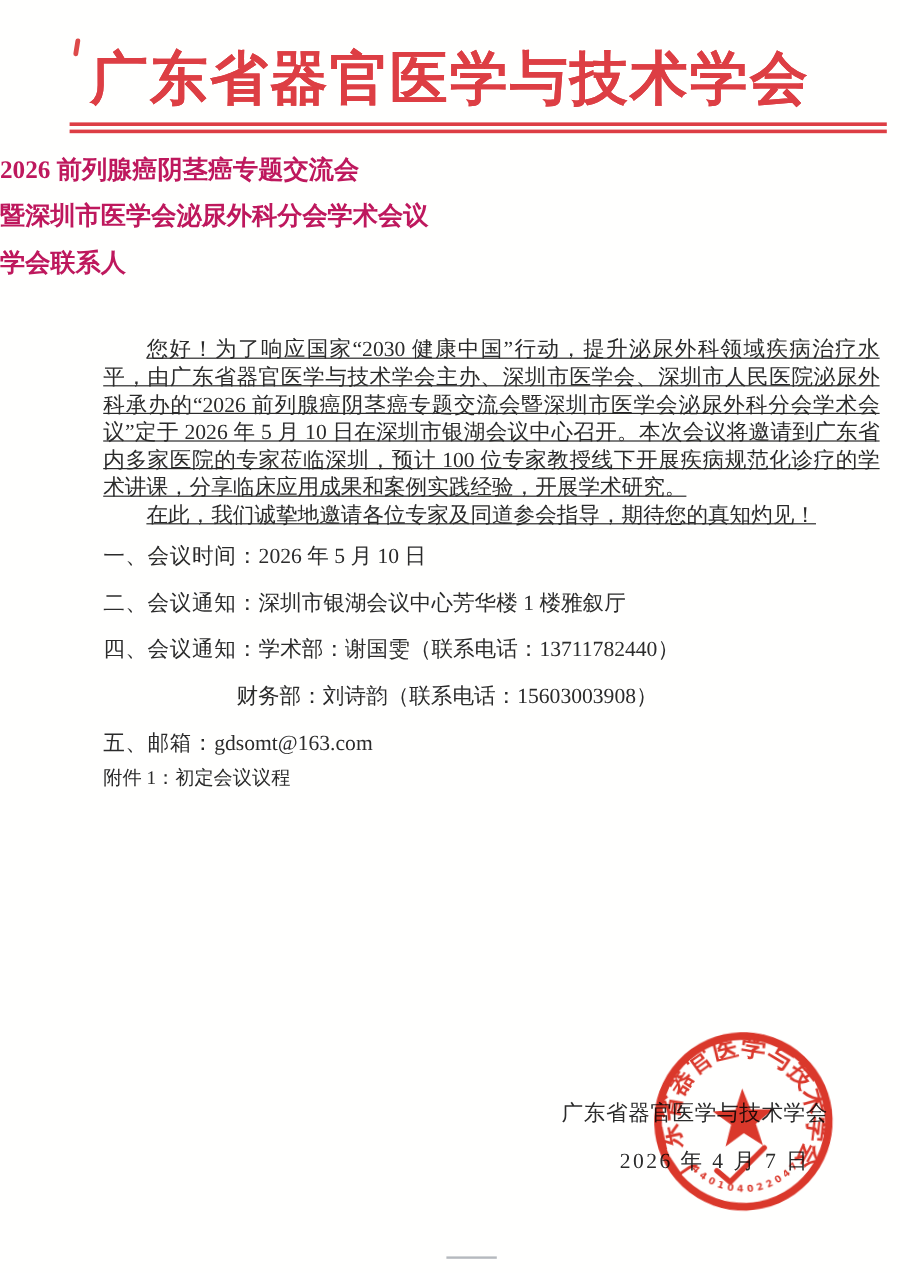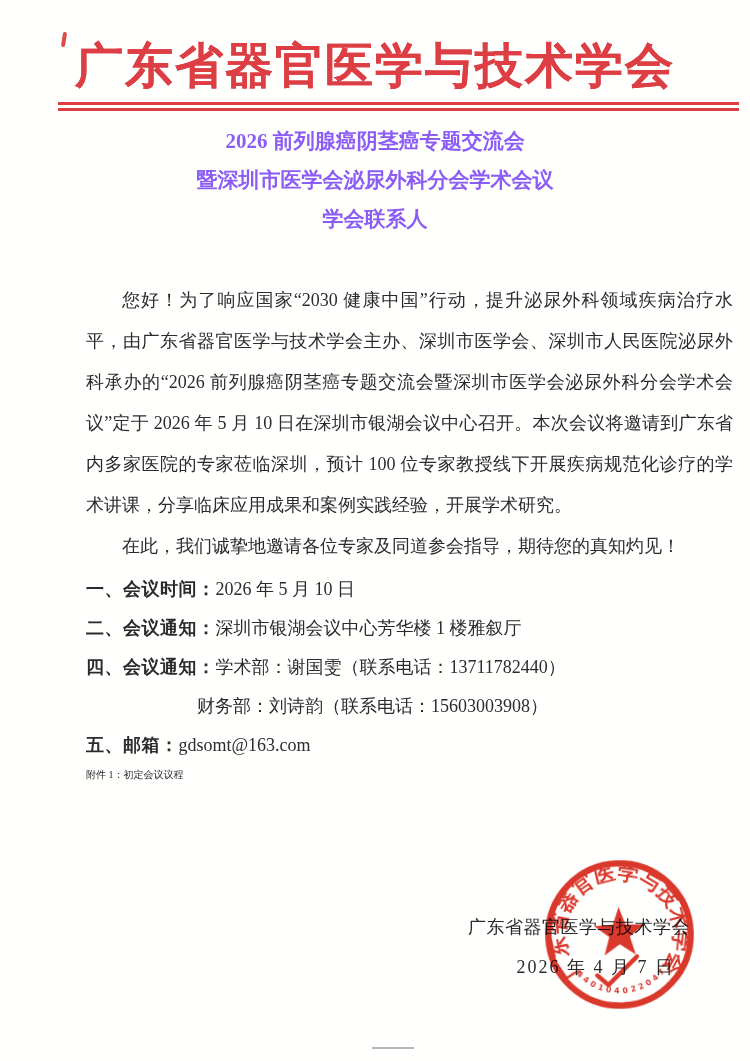--- a/index.html
+++ b/index.html
@@ -26,38 +26,38 @@
   .title-rule {
     position: absolute; top: 102px; left: 58px; width: 681px;
     height: 3px;
     border-top: 3px solid #dd3e44;
     border-bottom: 3px solid #dd3e44;
   }
 
   
   .doc-titles {
     position: absolute; top: 122px; left: 0; width: 100%;
-    text-align: center;
+    text-align: left;
     font-size: 21px; font-weight: bold;
     line-height: 39px;
-    color: #8b5cf6;
+    color: #be185d;
   }
 
   
   .body-block {
     position: absolute; top: 280px; left: 86px; width: 647px;
     font-size: 18px;
   }
   .salutation { line-height: 42px; }
-  .para { line-height: 41px; text-align: justify; text-indent: 2em; }
+  .para { line-height: 23px; text-align: justify; text-indent: 2em; text-decoration: underline; }
   .items { margin-top: 3px; }
   .item { line-height: 39px; }
-  .item-label { font-weight: bold; letter-spacing: .5px; margin-top: 48px; }
+  .item-label { font-weight: normal; letter-spacing: .5px; margin-top: 48px; }
   .item-cont { line-height: 39px; padding-left: 111px; }
-  .attachment { font-size: 10px; line-height: 24px; margin-top: -2px; }
+  .attachment { font-size: 16px; line-height: 24px; margin-top: -2px; }
 
   
   .signature {
     position: absolute; top: 915px; left: 460px; width: 230px;
     text-align: right; font-size: 18px; letter-spacing: .5px;
   }
   .sign-date {
     position: absolute; top: 955px; left: 460px; width: 215px;
     text-align: right; font-size: 18px; letter-spacing: 2px;
   }

